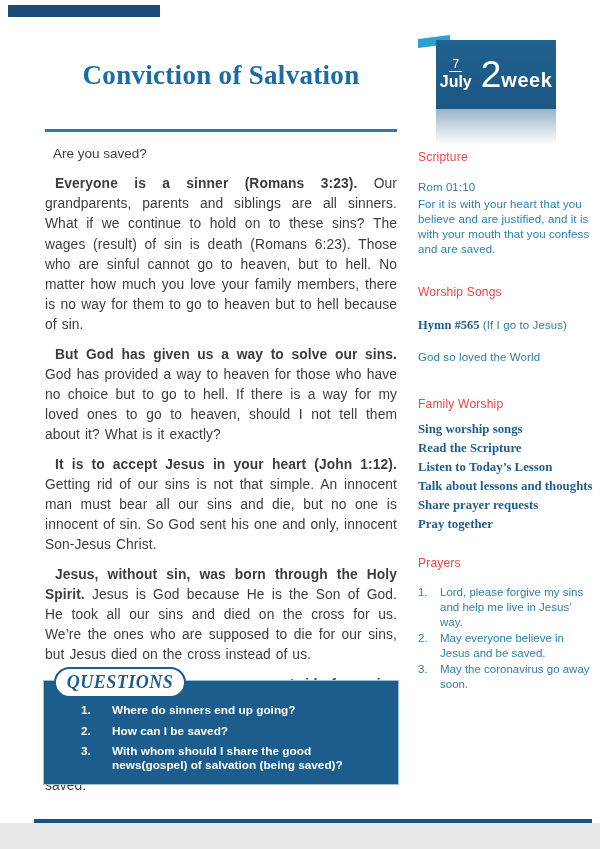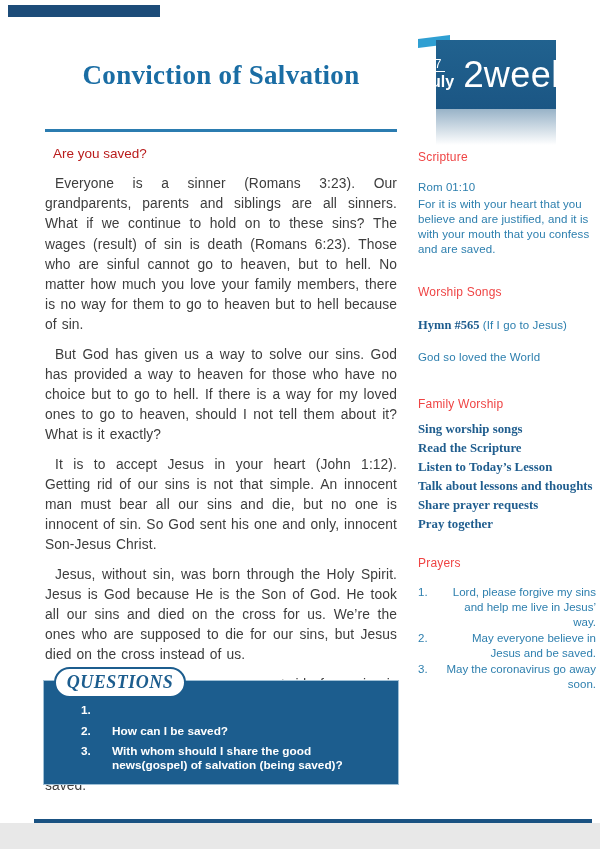--- a/index.html
+++ b/index.html
@@ -24,33 +24,33 @@
   .ribbon-rect{
     position:absolute;left:18px;top:7px;width:120px;height:69px;
     background:linear-gradient(180deg,#21628f,#1b5684);
     display:flex;align-items:center;justify-content:center;gap:9px;color:#fff;
   }
   .ribbon-date{display:flex;flex-direction:column;align-items:center;line-height:1.05;}
   .ribbon-day{font-size:12px;border-bottom:1px solid #fff;padding:0 3px 1px;}
   .ribbon-month{font-weight:bold;font-size:16px;margin-top:2px;}
   .ribbon-week{display:flex;align-items:baseline;}
   .ribbon-week-num{font-size:37px;font-weight:400;}
-  .ribbon-week-word{font-size:36px;font-weight:400;letter-spacing:.5px;}
+  .ribbon-week-word{font-size:20px;font-weight:700;letter-spacing:.5px;}
   .ribbon-reflection{
     position:absolute;left:18px;top:76px;width:120px;height:36px;
     background:linear-gradient(180deg,rgba(27,86,132,.45),rgba(27,86,132,0));
   }
   
   .article{position:absolute;left:45px;top:146px;width:352px;color:#3d3d3d;}
-  .article-heading{font-size:13.5px;color:#b91c1c;padding-left:8px;margin:0 0 13px 0;}
+  .article-heading{font-size:13.5px;color:#404040;padding-left:8px;margin:0 0 13px 0;}
   .article p{
     margin:0 0 9px 0;font-size:13.8px;line-height:20.2px;text-align:justify;
     text-indent:10px;letter-spacing:.1px;word-spacing:1px;
   }
-  .article p b{font-weight:normal;}
+  .article p b{font-weight:bold;}
   
   .questions-box{
     position:absolute;left:43px;top:680px;width:354px;height:103px;
     background:#1c5d8e;border:1px solid #9fc0d6;
   }
   .questions-pill{
     position:absolute;left:10px;top:-14px;width:128px;height:27px;
     background:#ffffff;border:2px solid #1c5d8e;border-radius:18px;
     display:flex;align-items:center;justify-content:center;
     font-family:"Liberation Serif",serif;font-style:italic;font-weight:bold;
@@ -70,21 +70,21 @@
   .worship-hymn{margin-bottom:17px;}
   .hymn-number{font-family:"Liberation Serif",serif;font-weight:bold;color:#1d5c8e;font-size:12.5px;}
   .sec-family .side-label{margin:32px 0 11px;}
   .family-item{
     font-family:"Liberation Serif",serif;font-weight:bold;color:#1f5d8e;
     font-size:12.8px;line-height:14.5px;margin-bottom:4.5px;
   }
   .sec-prayers .side-label{margin:24px 0 15px;}
   .prayer-item{display:flex;color:#2d7fae;font-size:11.5px;line-height:15px;margin-bottom:1px;}
   .prayer-num{width:22px;flex:none;}
-  .prayer-text{flex:1;text-align:right;}
+  .prayer-text{flex:1;}
   
   .bottom-bar{position:absolute;left:34px;top:819px;width:558px;height:17px;background:#1a5282;}
 </style>
 </head>
 <body>
 
 <div class="page">
 
   <div class="top-bar"></div>
   <div class="page-title">Conviction of Salvation</div>
@@ -117,20 +117,21 @@
       <span>Jesus is God because He is the Son of God.  He took all our sins and died on the cross for us. We’re the ones who are supposed to die for our sins, but Jesus died on the cross instead of us.</span></p>
     <p><b>Therefore, the only way we can get rid of our sins is to believe in Jesus.</b>
       <span>Pray to invite Jesus into your heart as your Lord. Let go of your sinful way of life and commit yourself to Jesus.  If you believe in Jesus with your heart and confess with your mouth, you will be saved.</span></p>
   </div>
 
   <div class="questions-box">
     <div class="questions-pill">QUESTIONS</div>
     <div class="questions-list">
       <div class="question-item">
         <span class="question-num">1.</span>
+        <span class="question-text">Where do sinners end up going?</span>
       </div>
       <div class="question-item">
         <span class="question-num">2.</span>
         <span class="question-text">How can I be saved?</span>
       </div>
       <div class="question-item">
         <span class="question-num">3.</span>
         <span class="question-text">With whom should I share the good news(gospel) of salvation (being saved)?</span>
       </div>
     </div>

